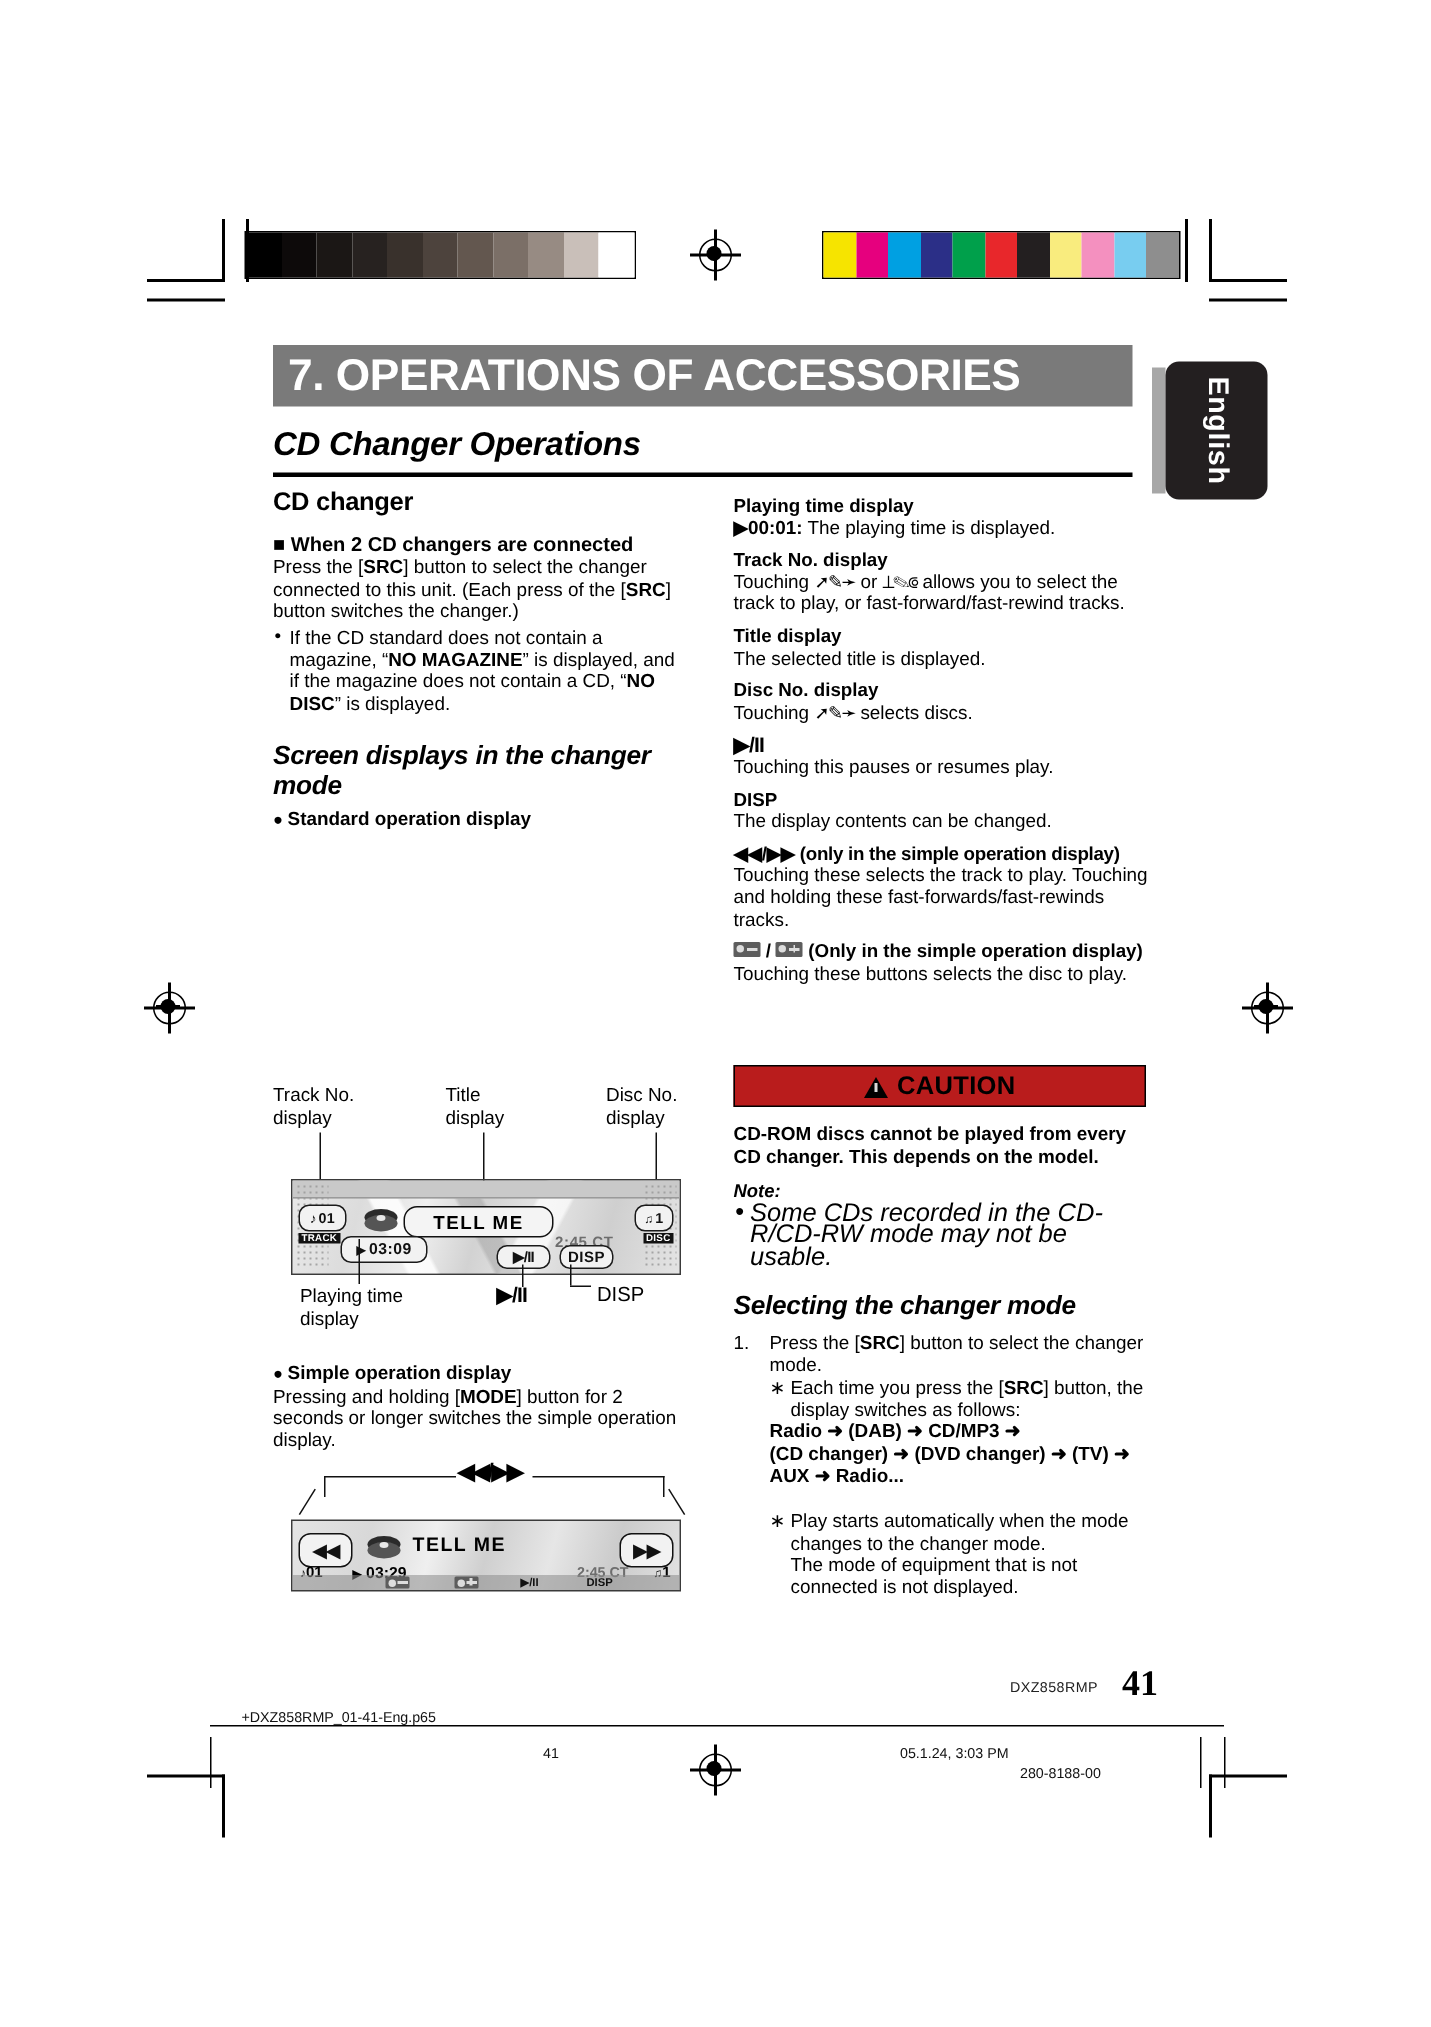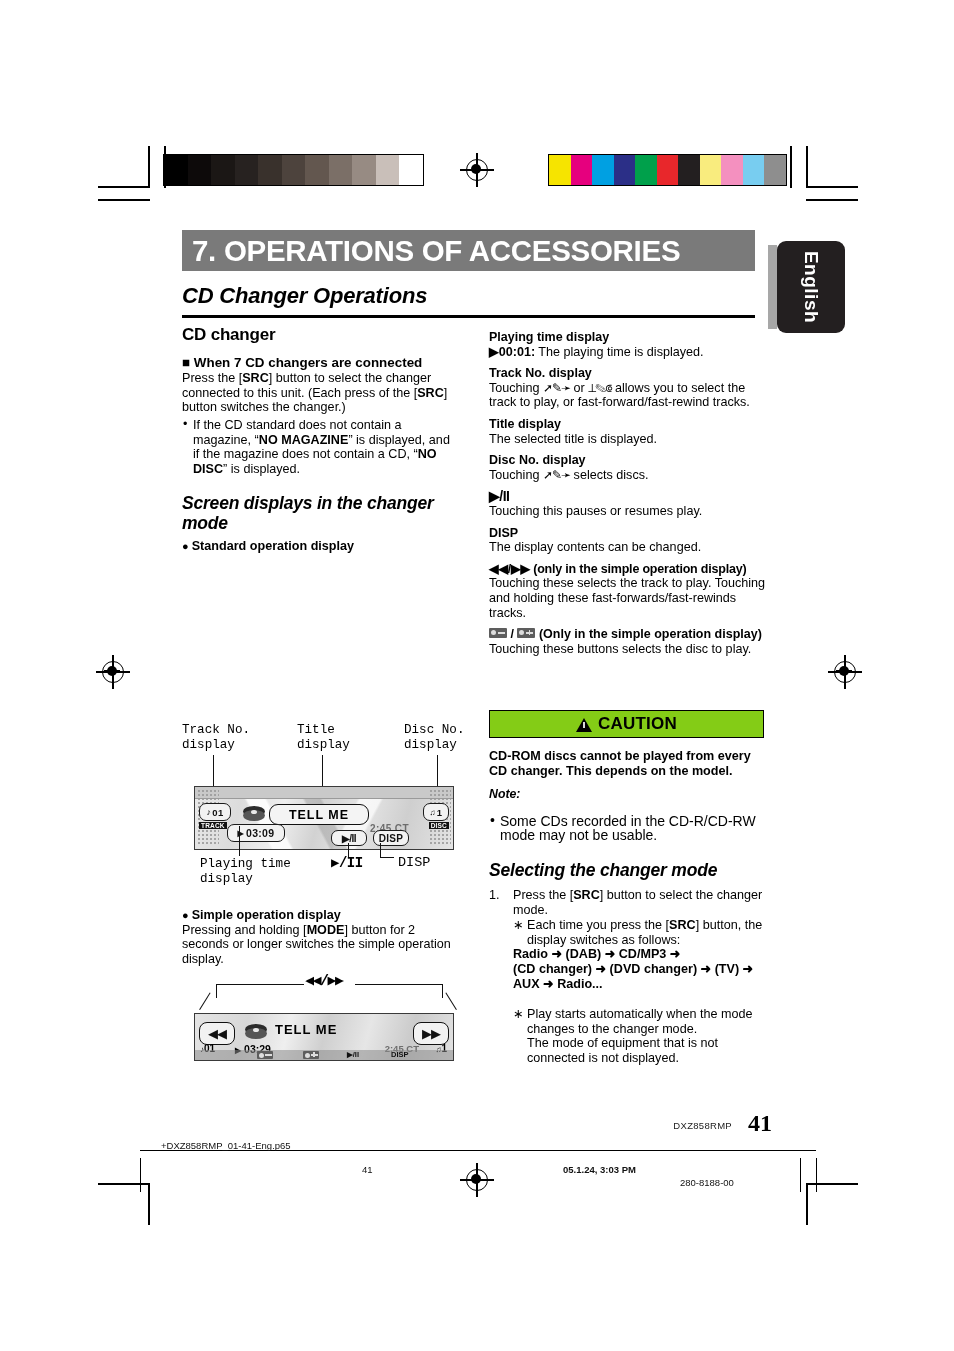--- a/index.html
+++ b/index.html
@@ -76,38 +76,38 @@
     letter-spacing:1px;}
   .cdicon{position:absolute;left:48px;top:17px;width:22px;height:19px;}
   .cdicon .d1{position:absolute;left:0;top:2px;width:22px;height:11px;border-radius:50%;background:#2b2b2b;}
   .cdicon .d2{position:absolute;left:0;top:6px;width:22px;height:11px;border-radius:50%;background:#555;}
   .cdicon .h{position:absolute;left:8px;top:6px;width:6px;height:4px;border-radius:50%;background:#e8e8e8;}
   .clock{position:absolute;right:44px;top:36px;font-size:10px;font-weight:bold;color:#6d6d6d;letter-spacing:.4px;}
 
   .cmark{position:absolute;background:#111;width:1.4px;}
   .cmarkh{position:absolute;background:#111;height:1.4px;}
 
-  .cap{position:absolute;font-size:12.6px;line-height:14.6px;font-family:Liberation Mono, monospace;}
+  .cap{position:absolute;font-size:12.6px;line-height:14.6px;}
 
   
   .lcd2{position:relative;width:258px;height:46px;border:1.5px solid #3a3a3a;
     background:linear-gradient(105deg,#e4e4e4 0%,#d8d8d8 20%,#efefef 36%,#cfcfcf 50%,#e6e6e6 66%,#cbcbcb 82%,#e2e2e2 100%);
     overflow:hidden;}
   .btn-big{position:absolute;width:34px;height:21px;border:1.6px solid #111;border-radius:8px;background:#f2f2f2;
     display:flex;align-items:center;justify-content:center;font-size:13px;color:#111;letter-spacing:-1px;}
   .botbar{position:absolute;left:0;right:0;bottom:0;height:10px;background:rgba(140,140,140,.55);}
   .botitem{position:absolute;bottom:0px;font-size:7.5px;font-weight:bold;color:#111;line-height:10px;}
   .discbtn{position:absolute;bottom:1px;height:8px;width:16px;background:#5d5d5d;border-radius:1px;}
   .discbtn i{position:absolute;left:1.5px;top:1.5px;width:5px;height:5px;border-radius:50%;background:#ddd;}
   .discbtn u{position:absolute;right:1.5px;top:3px;width:7px;height:1.6px;background:#ddd;text-decoration:none;}
   .discbtn u.v{position:absolute;right:4.2px;top:1.2px;width:1.6px;height:5.2px;background:#ddd;}
 
   
   .caution{position:absolute;left:489px;top:710px;width:275px;}
-  .caution .hd{border:1.5px solid #000;background:#84cc16;height:26px;display:flex;align-items:center;justify-content:center;
+  .caution .hd{border:1.5px solid #000;background:#b91c1c;height:26px;display:flex;align-items:center;justify-content:center;
     font-size:17px;font-weight:bold;letter-spacing:.2px;}
   .warn{display:inline-block;width:0;height:0;border-left:8px solid transparent;border-right:8px solid transparent;
     border-bottom:14px solid #000;position:relative;margin-right:6px;top:1px;}
   .warn i{position:absolute;left:-1px;top:4px;width:2px;height:6px;background:#d9d9d9;}
 
   
   .pgnum{position:absolute;right:182px;top:1110px;font-size:24px;font-weight:bold;font-family:"Liberation Serif",serif;}
   .model{position:absolute;right:222px;top:1120px;font-size:9.5px;letter-spacing:.3px;color:#222;}
   .ftline{position:absolute;left:140px;top:1150px;width:676px;height:1px;background:#000;}
   .ft{position:absolute;font-size:9.5px;color:#111;font-family:"Liberation Sans",sans-serif;}
@@ -193,21 +193,21 @@
   <div class="langtab">
     <span>English</span>
   </div>
 
   <div class="col colL">
 
     <h3 class="sec">CD changer</h3>
 
     <div class="gap"></div>
 
-    <h4 class="sq"><span>When 7 CD changers are connected</span></h4>
+    <h4 class="sq"><span>When 2 CD changers are connected</span></h4>
     <p><span>Press the [</span><b>SRC</b><span>] button to select the changer connected to this unit. (Each press of the [</span><b>SRC</b><span>] button switches the changer.)</span></p>
 
     <ul class="bul">
       <li><span>If the CD standard does not contain a magazine, “</span><b>NO MAGAZINE</b><span>” is displayed, and if the magazine does not contain a CD, “</span><b>NO DISC</b><span>” is displayed.</span></li>
     </ul>
 
     <div class="gap-l"></div>
 
     <h3 class="ital">Screen displays in the changer mode</h3>
 
@@ -398,21 +398,21 @@
     <div class="hd">
       <span class="warn">
           <i></i>
         </span>
         <span>CAUTION</span>
     </div>
     <div style="height:11px"></div>
     <p style="font-size:12.6px;line-height:14.6px;font-weight:bold;">CD-ROM discs cannot be played from every CD changer. This depends on the model.</p>
     <div style="height:9px"></div>
     <p style="font-size:12.3px;font-weight:bold;font-style:italic;">Note:</p>
-    <ul class="bul" style="font-size:14px;line-height:14.2px;margin-top:13px;">
+    <ul class="bul" style="font-size:17px;line-height:14.2px;font-style:italic;margin-top:1px;">
       <li>Some CDs recorded in the CD-R/CD-RW mode may not be usable.</li>
     </ul>
   </div>
 
   <div style="position:absolute;left:489px;top:860px;width:277px;font-size:12.6px;line-height:14.6px;">
     <h3 class="ital">Selecting the changer mode</h3>
     <div style="height:8px"></div>
     <div style="display:flex;">
       <div style="width:24px;flex:none;">1.</div>
       <div style="flex:1;">
@@ -439,16 +439,16 @@
   </div>
 
   <div class="model">DXZ858RMP</div>
   <div class="pgnum">41</div>
   <div class="ftline"></div>
   <div class="crop" style="left:140px;top:1158px;width:1px;height:34px;"></div>
   <div class="crop" style="left:800px;top:1158px;width:1px;height:34px;"></div>
   <div class="crop" style="left:816px;top:1158px;width:1px;height:34px;"></div>
   <div class="ft" style="left:161px;top:1140px;">+DXZ858RMP_01-41-Eng.p65</div>
   <div class="ft" style="left:362px;top:1164px;">41</div>
-  <div class="ft" style="left:563px;top:1164px;font-weight:bold;">05.1.24, 3:03 PM</div>
+  <div class="ft" style="left:600px;top:1164px;">05.1.24, 3:03 PM</div>
   <div class="ft" style="left:680px;top:1177px;">280-8188-00</div>
 
 </div>
 
 </body></html>

